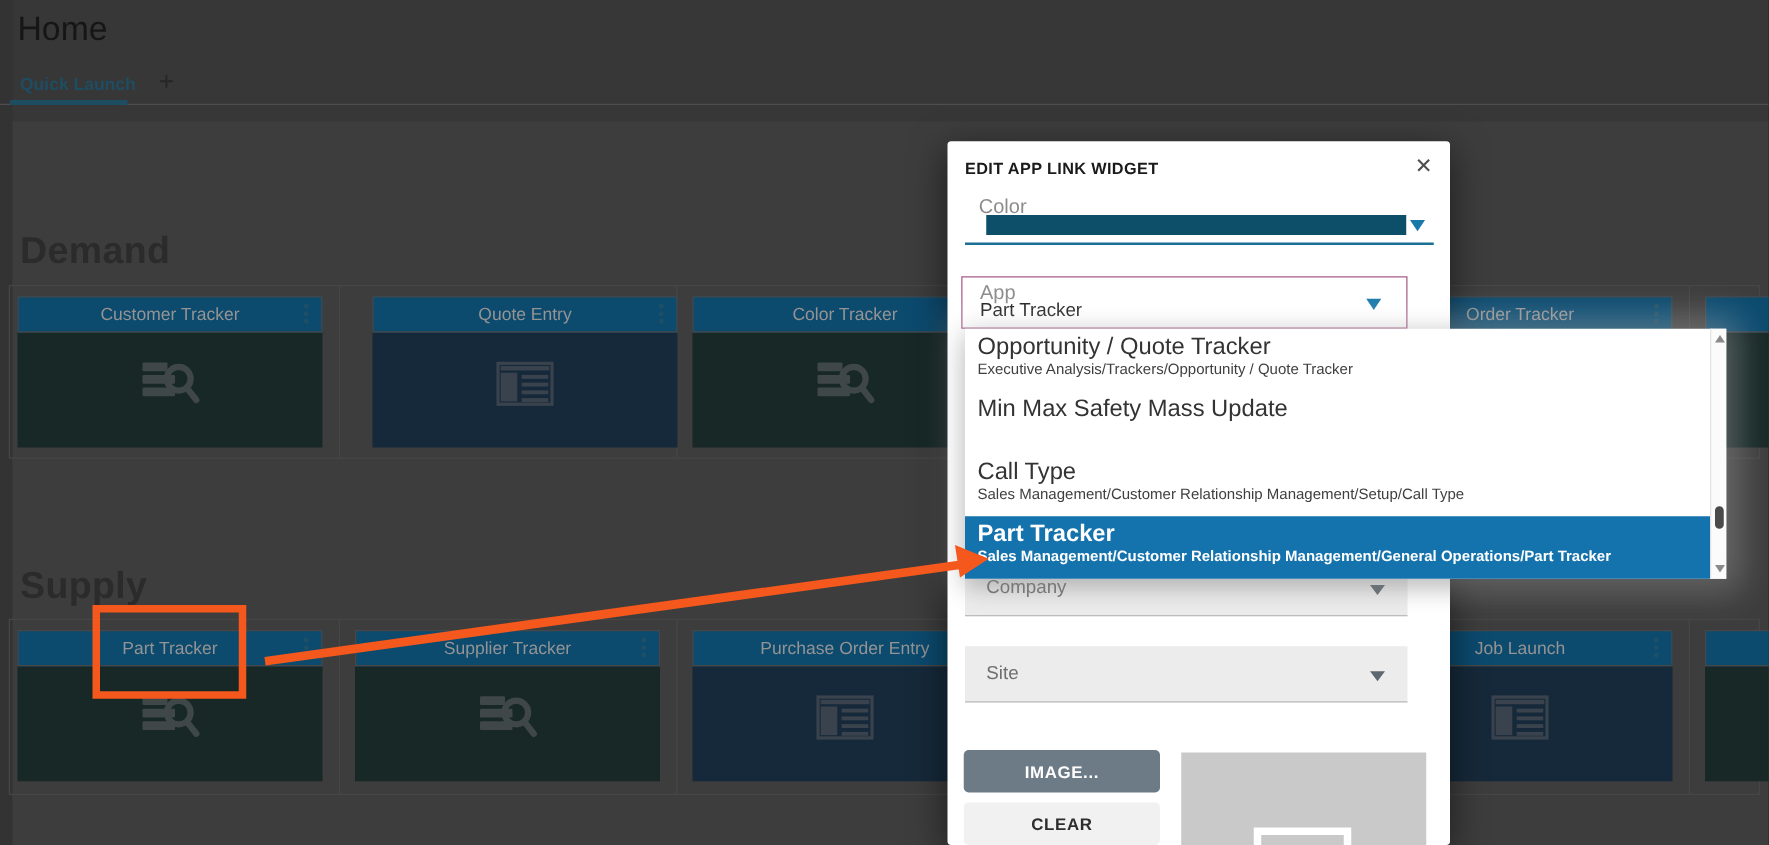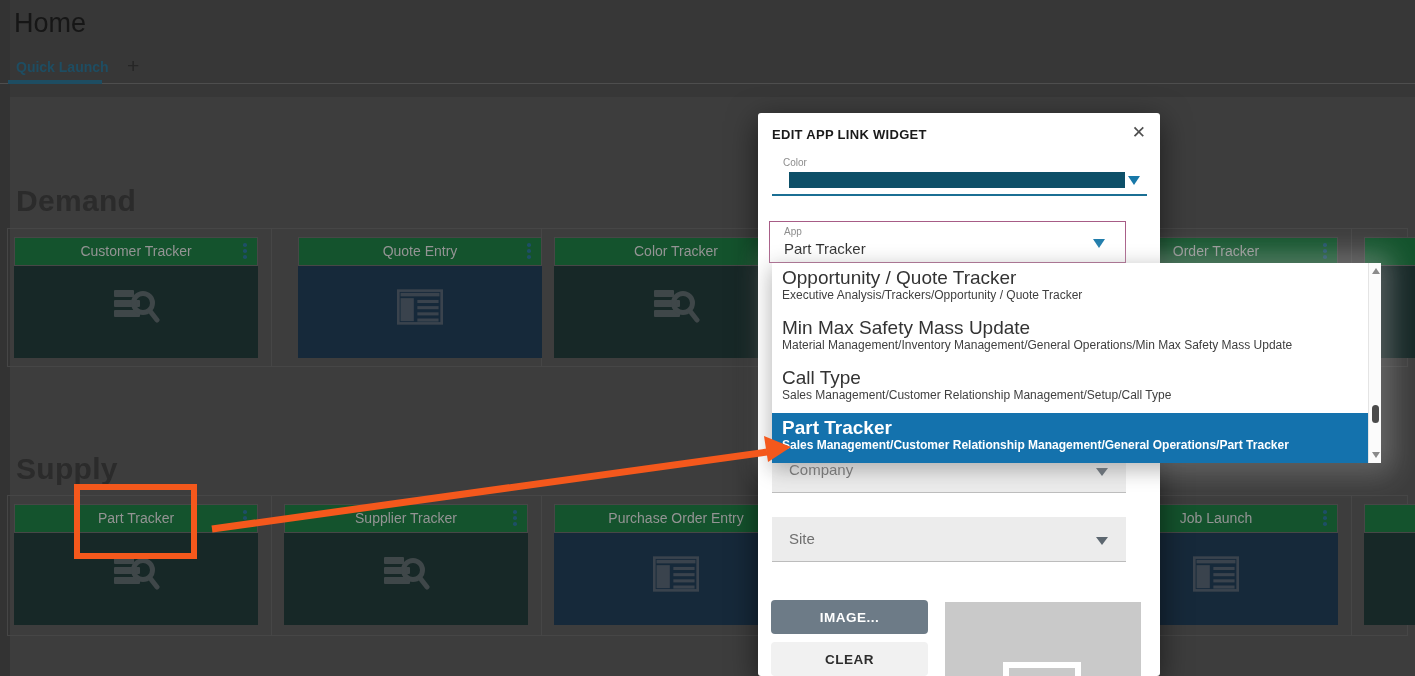--- a/index.html
+++ b/index.html
@@ -12,34 +12,34 @@
   .page-title{position:absolute;left:14px;top:8px;font-size:27px;color:#161616;}
   .tab{position:absolute;left:16px;top:59px;font-size:14px;font-weight:bold;color:#1e4d62;}
   .tab-plus{position:absolute;left:127px;top:54px;font-size:21px;color:#262626;font-weight:300;}
   .tab-underline{position:absolute;left:8px;top:80px;width:94px;height:4px;background:#1e4d62;z-index:2;}
   .tab-hairline{position:absolute;left:0;top:83px;width:1415px;height:1px;background:#4e4e4e;}
   .section-heading{position:absolute;font-size:30px;font-weight:bold;color:#2b2b2b;letter-spacing:.3px;}
   .row-frame{position:absolute;left:7px;width:1401px;border:1px solid #464646;}
   .col-sep{position:absolute;width:1px;background:#464646;}
 
   .tile{position:absolute;width:244px;}
-  .tile-header{position:relative;height:29px;background:#14532d;border:1px solid #474747;}
+  .tile-header{position:relative;height:29px;background:#0c4a6e;border:1px solid #474747;}
   .tile-label{position:absolute;left:0;right:0;top:5px;text-align:center;font-size:14px;color:#949494;}
   .dots{position:absolute;right:10px;top:5px;width:4px;}
   .dots span{display:block;width:3.5px;height:3.5px;border-radius:50%;background:#1d4f66;margin:0 0 2.5px 0;}
   .tile-body{height:92px;display:flex;align-items:flex-start;justify-content:center;padding-top:23px;}
   .tile-body.teal{background:#172827;color:#3f4749;}
   .tile-body.navy{background:#16293a;color:#3a434d;}
 
   
   .modal{position:absolute;left:758px;top:113px;width:402px;height:563px;background:#ffffff;border-radius:3px;
          box-shadow:0 8px 30px rgba(0,0,0,.55);z-index:10;}
   .modal-title{position:absolute;left:14px;top:14px;font-size:13px;font-weight:bold;color:#1a1a1a;letter-spacing:.3px;}
   .modal-close{position:absolute;right:14px;top:10px;font-size:17px;color:#4f4f4f;cursor:pointer;line-height:20px;}
-  .field-label{font-size:10px;color:#8c8c8c;}
+  .field-label{font-size:16px;color:#8c8c8c;}
   .color-label{position:absolute;left:25px;top:44px;}
   .color-swatch{position:absolute;left:31px;top:59px;width:336px;height:16px;background:#0d4f68;}
   .caret{width:0;height:0;border-left:6.5px solid transparent;border-right:6.5px solid transparent;border-top:9px solid #1878a8;}
   .color-caret{position:absolute;left:370px;top:63px;}
   .color-underline{position:absolute;left:14px;top:81px;width:375px;height:2px;background:#1b6f94;}
   .app-box{position:absolute;left:11px;top:108px;width:357px;height:42px;border:1.5px solid #a75c86;background:#fff;}
   .app-label{position:absolute;left:14px;top:4px;}
   .app-value{position:absolute;left:14px;top:18px;font-size:15px;color:#1f1f1f;}
   .app-caret{position:absolute;right:20px;top:17px;}
   .gray-field{position:absolute;left:14px;width:354px;height:45px;background:#ececec;border-bottom:1px solid #bcbcbc;}
@@ -296,21 +296,20 @@
     </div>
   </div>
 
   <div class="dropdown">
     <div class="opt" style="top:0;">
       <div class="opt-name">Opportunity / Quote Tracker</div>
       <div class="opt-path">Executive Analysis/Trackers/Opportunity / Quote Tracker</div>
     </div>
     <div class="opt" style="top:50px;">
       <div class="opt-name">Min Max Safety Mass Update</div>
-      <div class="opt-path">Material Management/Inventory Management/General Operations/Min Max Safety Mass Update</div>
     </div>
     <div class="opt" style="top:100px;">
       <div class="opt-name">Call Type</div>
       <div class="opt-path">Sales Management/Customer Relationship Management/Setup/Call Type</div>
     </div>
     <div class="opt sel" style="top:150px;">
       <div class="opt-name">Part Tracker</div>
       <div class="opt-path">Sales Management/Customer Relationship Management/General Operations/Part Tracker</div>
     </div>
     <div class="scrollbar">

